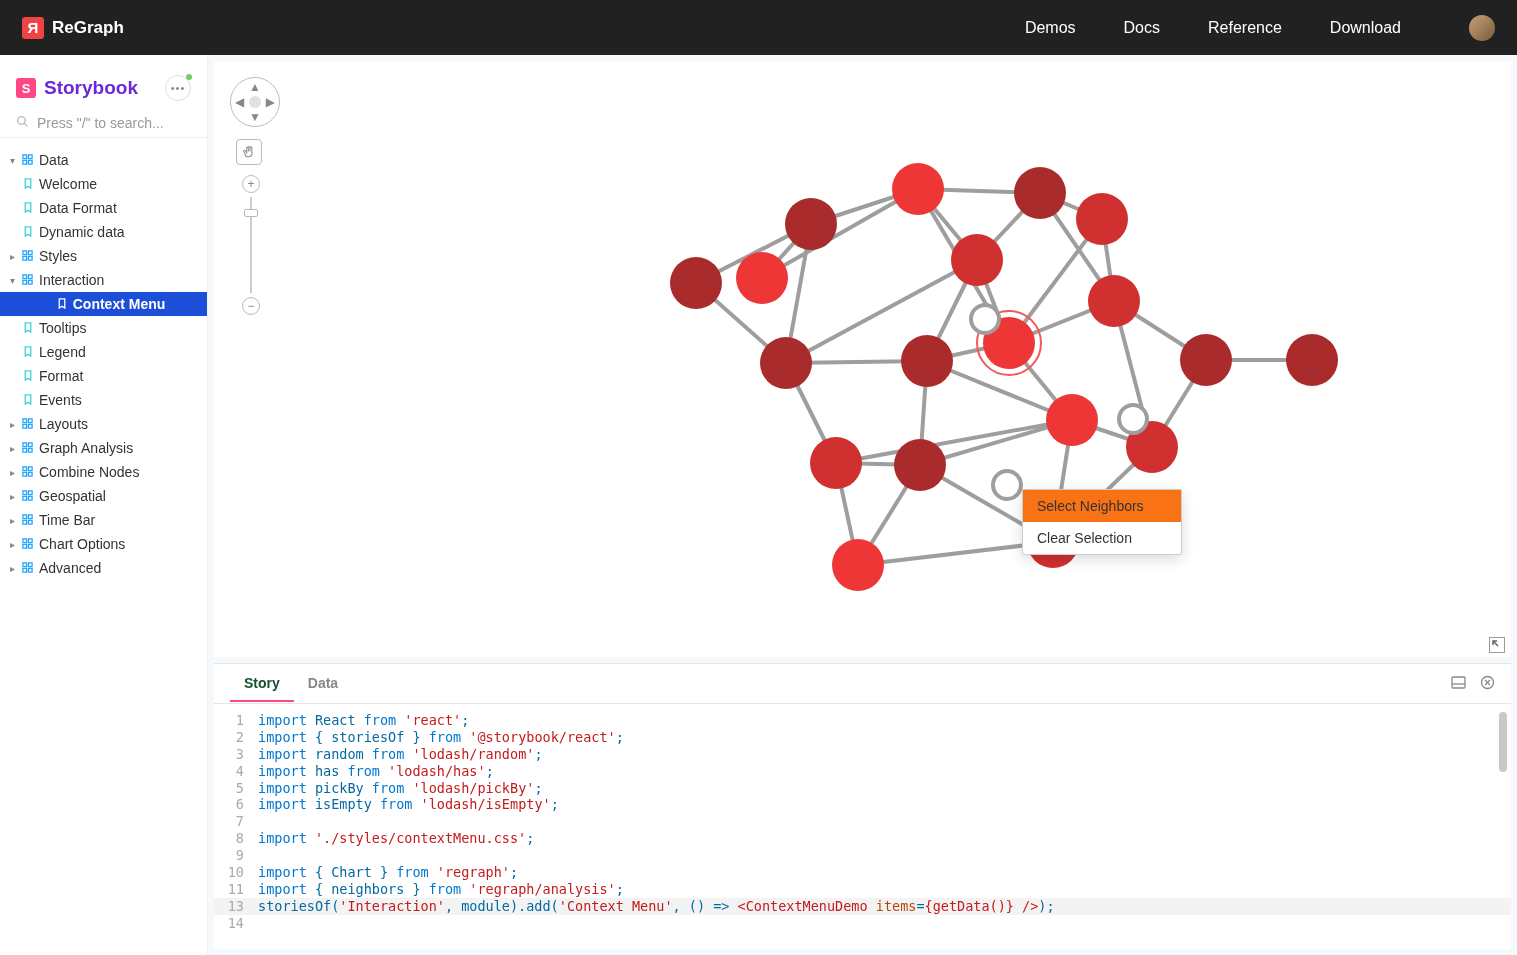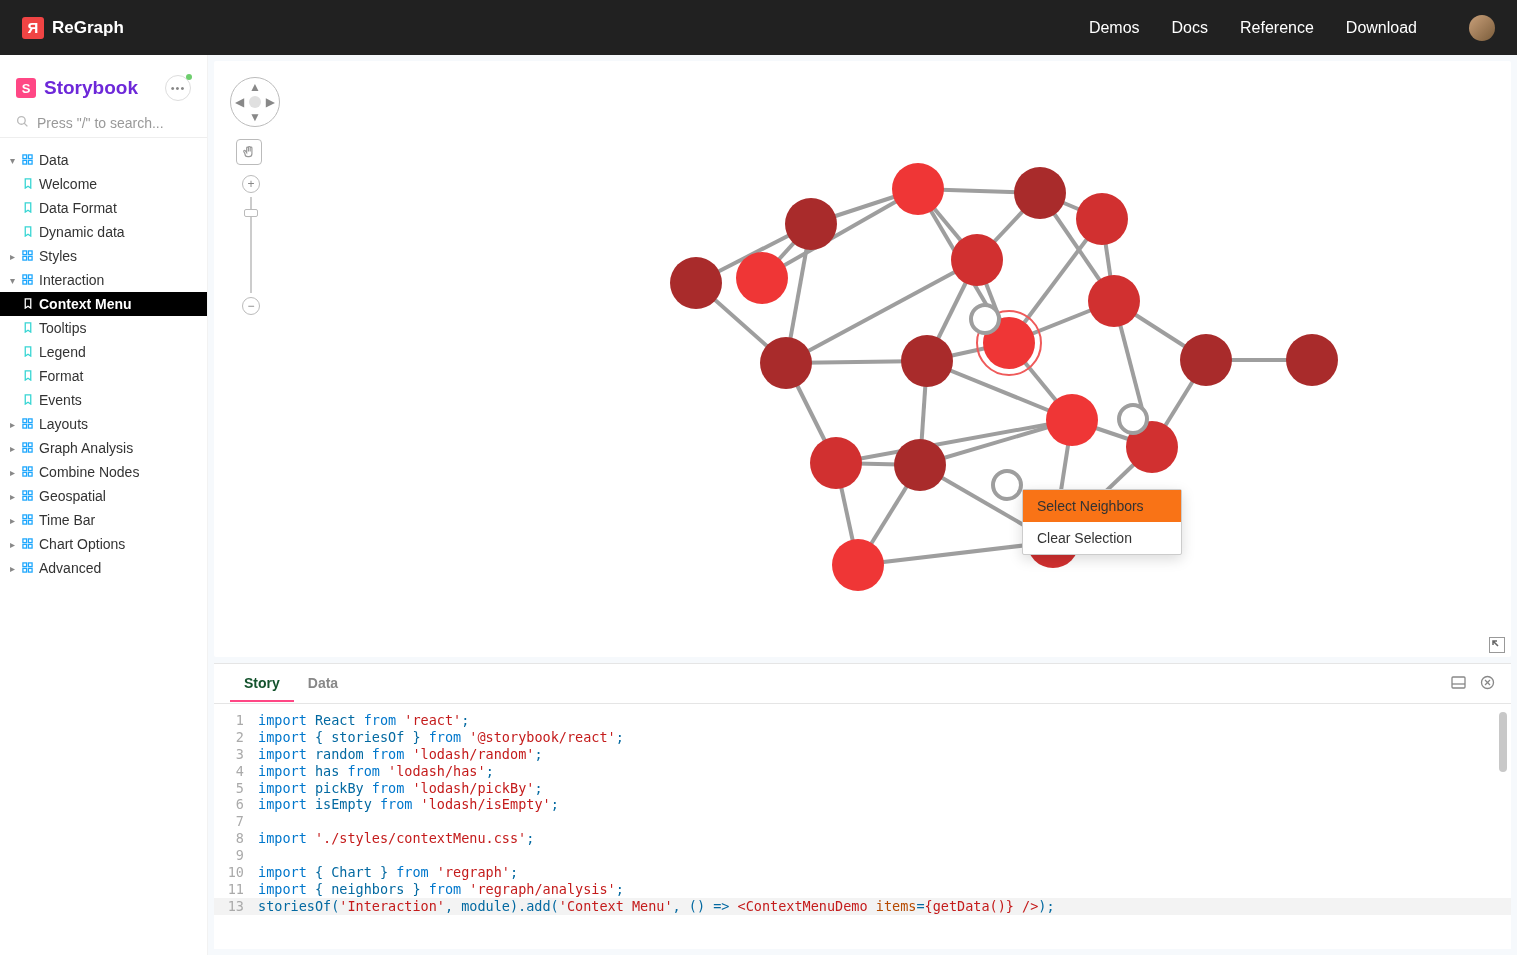--- a/index.html
+++ b/index.html
@@ -2,21 +2,21 @@
 <html><head>
 <meta charset="utf-8">
 <style>
   * { box-sizing: border-box; margin: 0; padding: 0; }
   body { font-family: -apple-system, BlinkMacSystemFont, "Segoe UI", Helvetica, Arial, sans-serif; color: #333; background: #fff; }
   
   
   .top-header { background: #212121; height: 55px; display: flex; align-items: center; padding: 0 22px; color: #fff; }
   .brand { display: flex; align-items: center; gap: 8px; font-size: 17px; font-weight: 600; }
   .brand-logo { width: 22px; height: 22px; background: #f04444; border-radius: 3px; display: flex; align-items: center; justify-content: center; font-weight: bold; font-size: 15px; color:#fff;}
-  .top-nav { margin-left: auto; display: flex; gap: 32px; font-size: 16px; align-items:center;}
+  .top-nav { margin-left: auto; display: flex; gap: 48px; font-size: 16px; align-items:center;}
   .top-nav a { color:#fff; text-decoration:none; cursor:pointer;}
   .avatar { width: 26px; height: 26px; border-radius: 50%; background: linear-gradient(135deg,#c9a07a,#7a5c3a); margin-left: 20px;}
   
   
   .main { display:flex; height: calc(100vh - 55px); min-height: 900px;}
   
   
   .sidebar { width: 208px; background:#fff; border-right:1px solid rgba(0,0,0,0.05); padding-top:12px; flex-shrink:0; position:relative;}
   .sb-header { display:flex; align-items:center; padding: 8px 16px 10px; gap:8px;}
   .sb-logo { width:20px; height:20px; background:#ff4785; border-radius:3px; display:flex; align-items:center; justify-content:center; color:#fff; font-weight:bold; font-size:13px;}
@@ -30,21 +30,21 @@
   .search-row input::placeholder{color:#999;}
   .search-icon{ color:#bbb; font-size:13px;}
   
   .tree { font-size:14px; }
   .tree-item { display:flex; align-items:center; padding: 4px 8px 4px 10px; cursor:pointer; color:#333;}
   .tree-item.level1 { padding-left: 10px; }
   .tree-item.level2 { padding-left: 23px; }
   .tree-item .caret { width:10px; color:#888; font-size:10px; margin-right:2px;}
   .tree-item .grid-icon { color:#1ea7fd; font-size:11px; margin-right:6px;}
   .tree-item .bm-icon { color:#37d5d3; font-size:11px; margin-right:6px;}
-  .tree-item.active { background:#000000; color:#fff; font-weight:600;}
+  .tree-item.active { background:#1d4ed8; color:#fff; font-weight:600;justify-content:center;}
   .tree-item.active .bm-icon{ color:#fff;}
   
   
   .content { flex:1; display:flex; flex-direction:column; background:#f6f9fc;}
   .canvas-wrap { flex:1; background:#fff; margin:6px; position:relative; border-radius:2px; overflow:hidden;}
   
   .graph-svg{ position:absolute; inset:0; width:100%; height:100%;}
   
   
   .nav-pan { position:absolute; left:16px; top:16px; width:50px; height:50px; border:1.5px solid #bbb; border-radius:50%; display:flex; align-items:center; justify-content:center;}
@@ -395,16 +395,17 @@
           <div class="code-line"><span class="lnum">3</span><span><span class="tok-kw">import</span><span class="tok-plain"> random </span><span class="tok-kw">from</span><span class="tok-plain"> </span><span class="tok-str">'lodash/random'</span><span class="tok-plain">;</span></span></div>
           <div class="code-line"><span class="lnum">4</span><span><span class="tok-kw">import</span><span class="tok-plain"> has </span><span class="tok-kw">from</span><span class="tok-plain"> </span><span class="tok-str">'lodash/has'</span><span class="tok-plain">;</span></span></div>
           <div class="code-line"><span class="lnum">5</span><span><span class="tok-kw">import</span><span class="tok-plain"> pickBy </span><span class="tok-kw">from</span><span class="tok-plain"> </span><span class="tok-str">'lodash/pickBy'</span><span class="tok-plain">;</span></span></div>
           <div class="code-line"><span class="lnum">6</span><span><span class="tok-kw">import</span><span class="tok-plain"> isEmpty </span><span class="tok-kw">from</span><span class="tok-plain"> </span><span class="tok-str">'lodash/isEmpty'</span><span class="tok-plain">;</span></span></div>
           <div class="code-line"><span class="lnum">7</span><span></span></div>
           <div class="code-line"><span class="lnum">8</span><span><span class="tok-kw">import</span><span class="tok-plain"> </span><span class="tok-str">'./styles/contextMenu.css'</span><span class="tok-plain">;</span></span></div>
           <div class="code-line"><span class="lnum">9</span><span></span></div>
           <div class="code-line"><span class="lnum">10</span><span><span class="tok-kw">import</span><span class="tok-plain"> { Chart } </span><span class="tok-kw">from</span><span class="tok-plain"> </span><span class="tok-str">'regraph'</span><span class="tok-plain">;</span></span></div>
           <div class="code-line"><span class="lnum">11</span><span><span class="tok-kw">import</span><span class="tok-plain"> { neighbors } </span><span class="tok-kw">from</span><span class="tok-plain"> </span><span class="tok-str">'regraph/analysis'</span><span class="tok-plain">;</span></span></div>
           <div class="code-line hl"><span class="lnum">13</span><span><span class="tok-plain">storiesOf(</span><span class="tok-str">'Interaction'</span><span class="tok-plain">, module).add(</span><span class="tok-str">'Context Menu'</span><span class="tok-plain">, () =&gt; </span><span class="tok-tag">&lt;ContextMenuDemo </span><span class="tok-attr">items</span><span class="tok-plain">=</span><span class="tok-tag">{getData()} /&gt;</span><span class="tok-plain">);</span></span></div>
+          <div class="code-line"><span class="lnum">14</span><span></span></div>
         </div>
     </div>
   </div>
 </div>
 
 </body></html>

